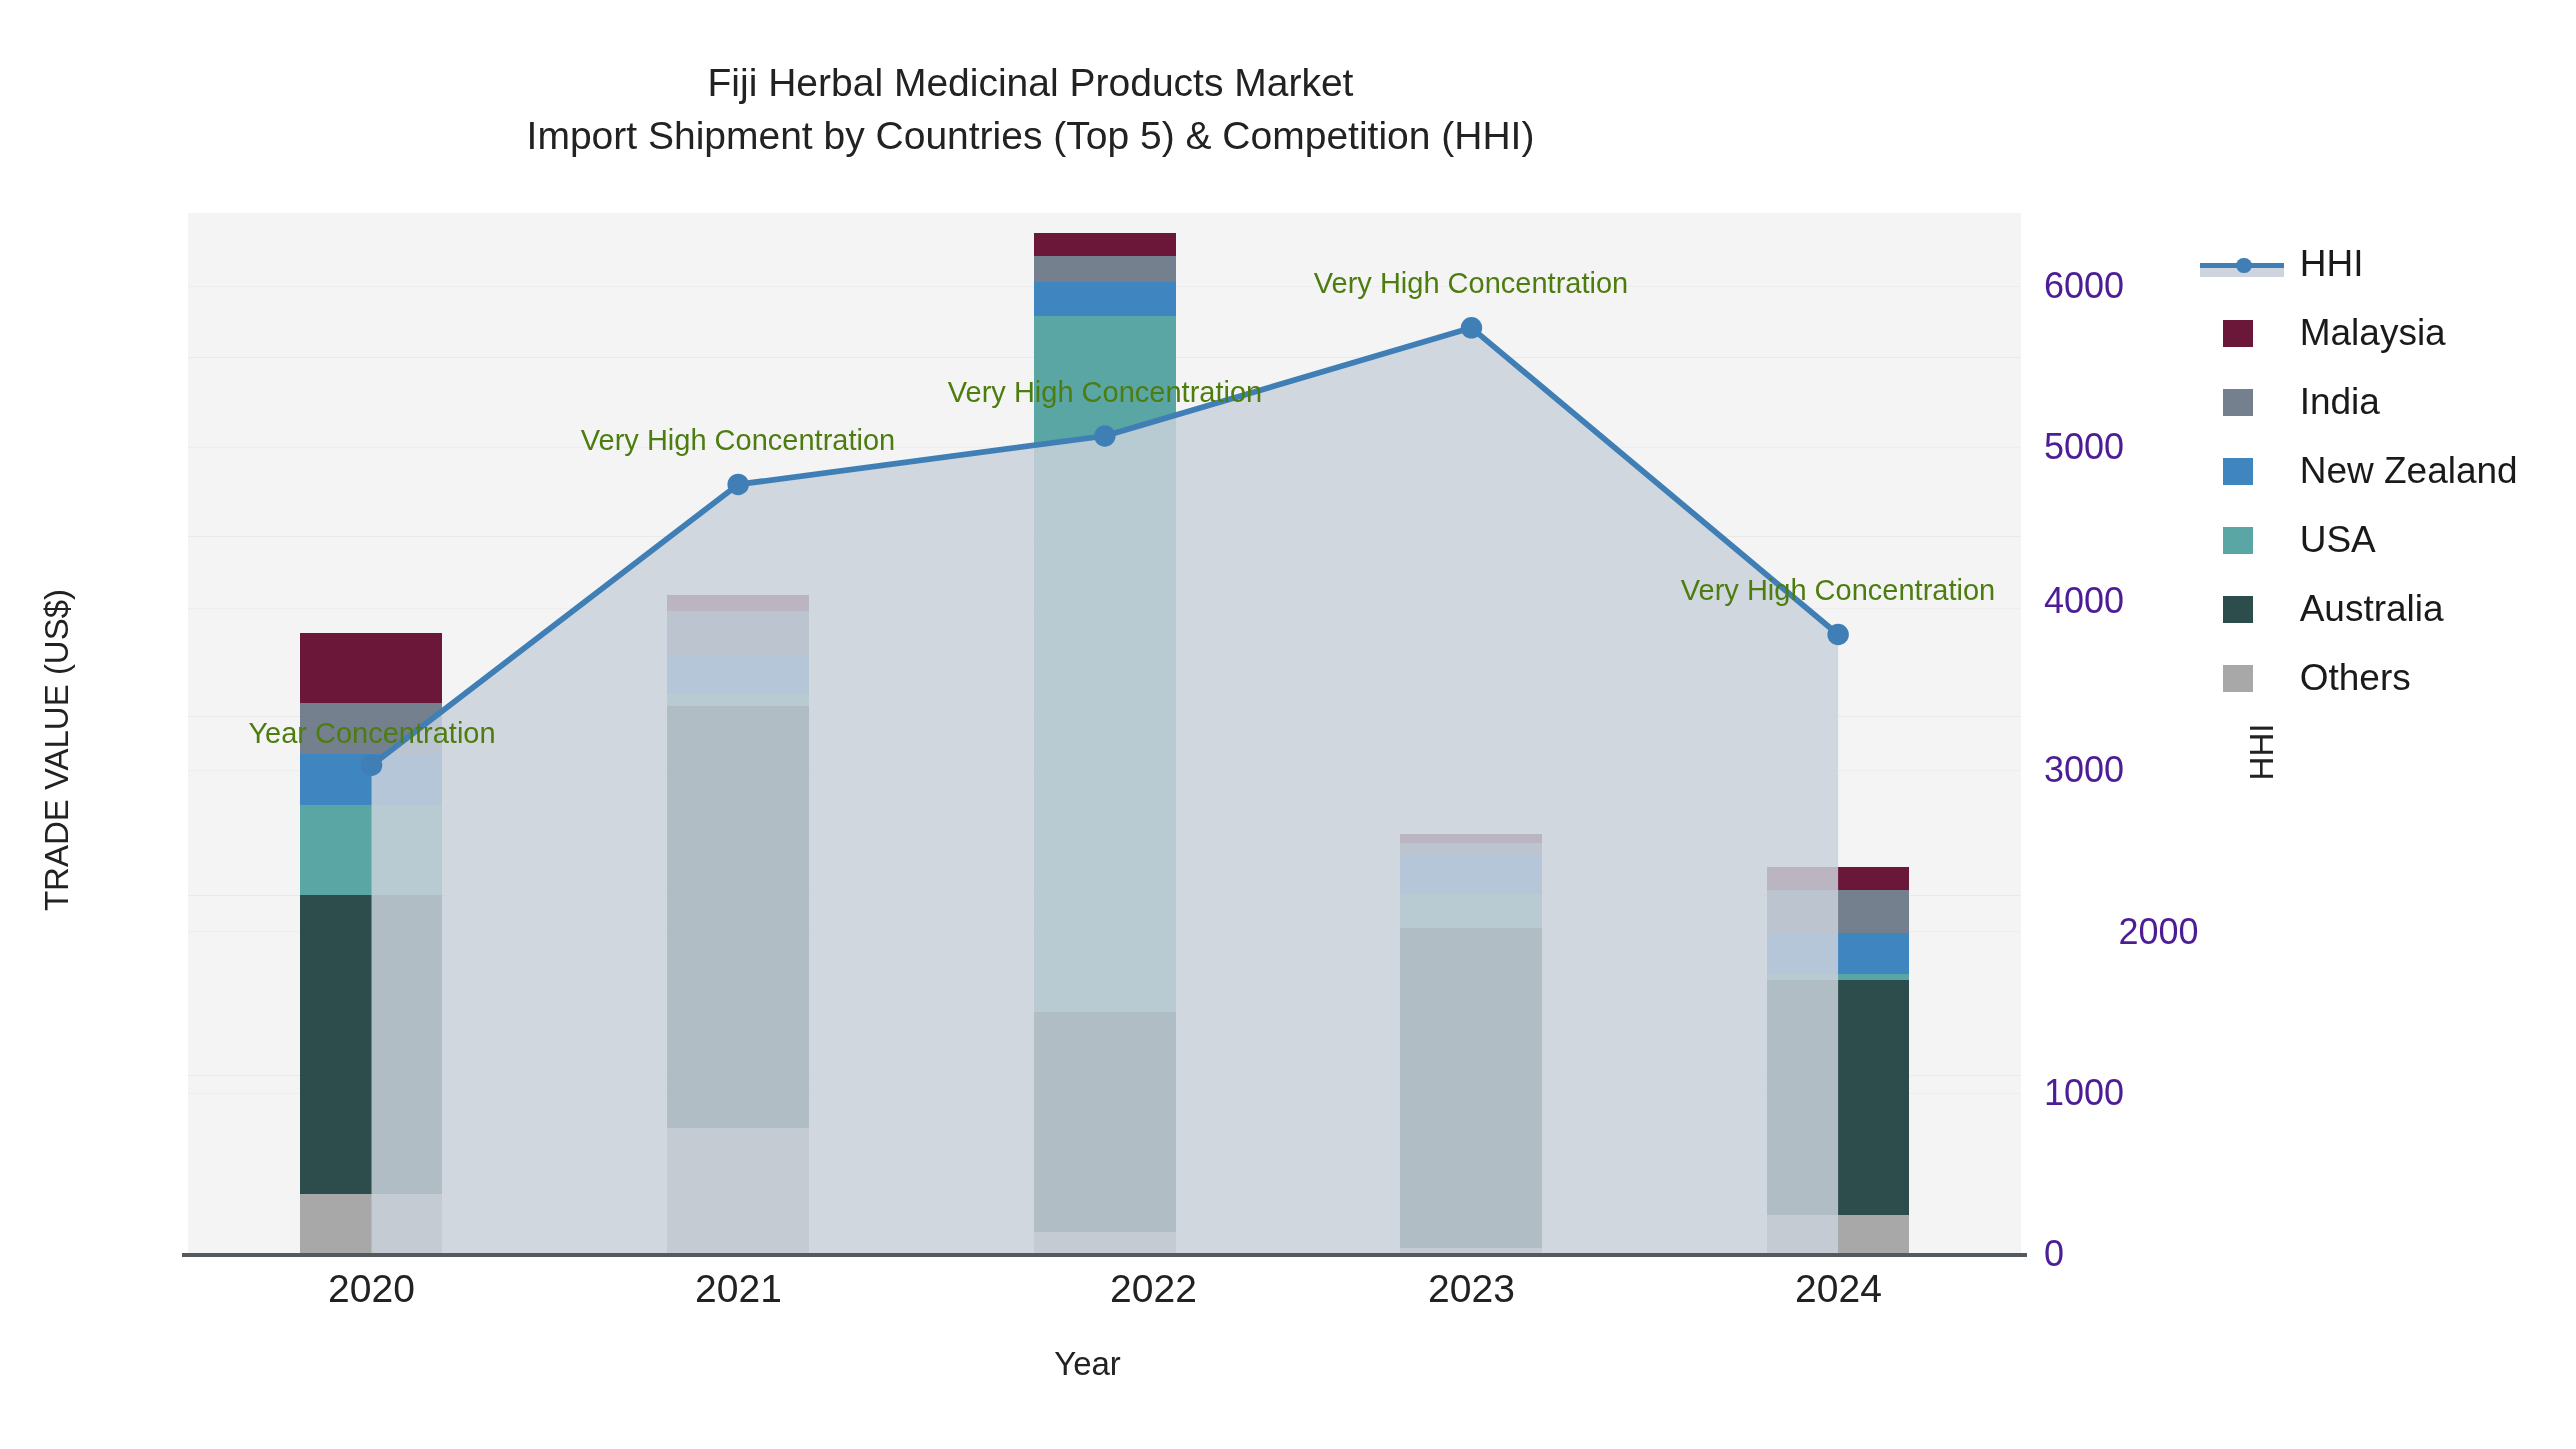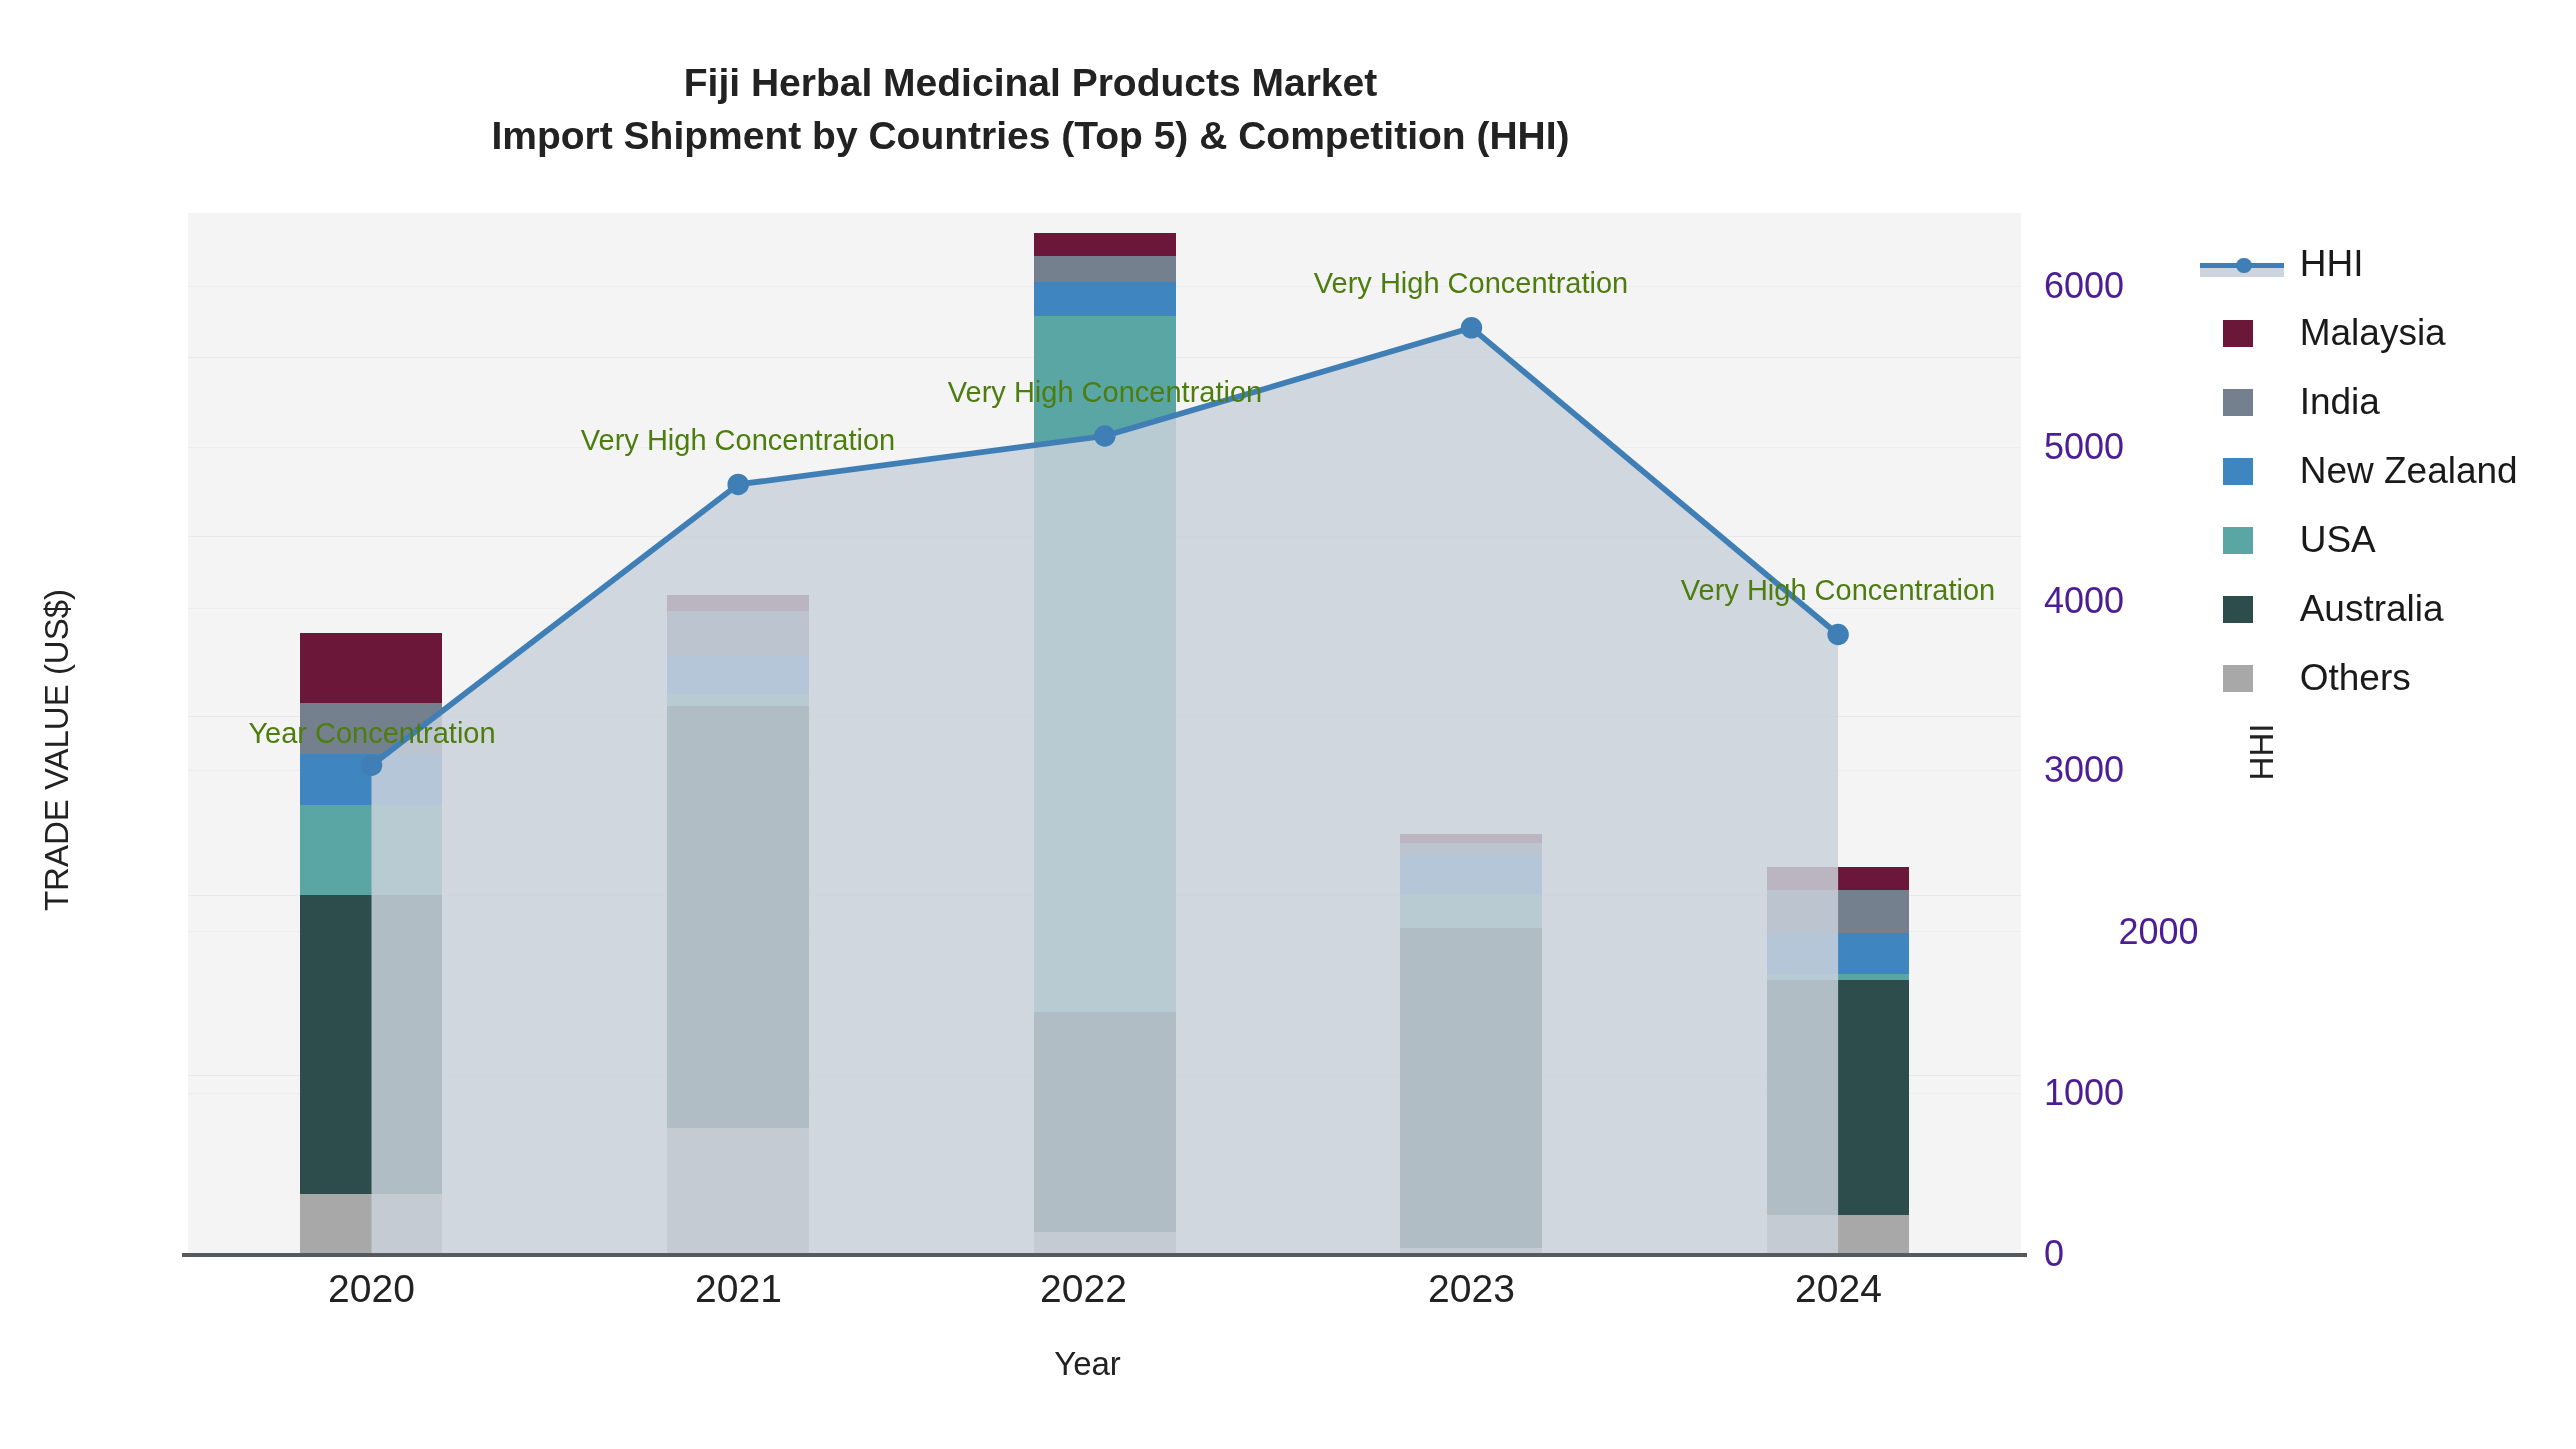--- a/index.html
+++ b/index.html
@@ -6,21 +6,21 @@
   body{
     width:2576px;height:1449px;background:#ffffff;
     font-family:"Liberation Sans","DejaVu Sans",sans-serif;
     overflow:hidden;position:relative;
   }
   #root{position:absolute;inset:0;}
 
   
   .title-block{
     position:absolute;left:0;top:56px;width:2061px;text-align:center;
-    color:#222222;font-size:39px;line-height:1.36;font-weight:700;
+    color:#222222;font-size:39px;line-height:1.36;font-weight:400;
   }
   .title-line{display:block;}
 
   
   .plot{
     position:absolute;left:188px;top:213px;width:1833px;height:1041px;
     background:#f4f4f4;
   }
   .gridline{
     position:absolute;left:0;width:100%;height:1.4px;background:#e9e9e9;
@@ -174,21 +174,21 @@
       <div class="ytick-r" style="top: 770px;">3000</div>
       <div class="ytick-r" style="top: 601px;">4000</div>
       <div class="ytick-r" style="top: 447px;">5000</div>
       <div class="ytick-r" style="top: 286px;">6000</div>
     </div>
   <div class="ylabel-right">HHI</div>
 
   <div id="xticks">
       <div class="xtick" style="left: 264px;">2020</div>
       <div class="xtick" style="left: 631px;">2021</div>
-      <div class="xtick" style="left: 976px;">2022</div>
+      <div class="xtick" style="left: 1046px;">2022</div>
       <div class="xtick" style="left: 1364px;">2023</div>
       <div class="xtick" style="left: 1731px;">2024</div>
     </div>
   <div class="xlabel">Year</div>
 
   <div id="annots">
       <div class="annot" style="left: 372px; top: 733px;">Year Concentration</div>
       <div class="annot" style="left: 738px; top: 440px;">Very High Concentration</div>
       <div class="annot" style="left: 1105px; top: 392px;">Very High Concentration</div>
       <div class="annot" style="left: 1471px; top: 283px;">Very High Concentration</div>

